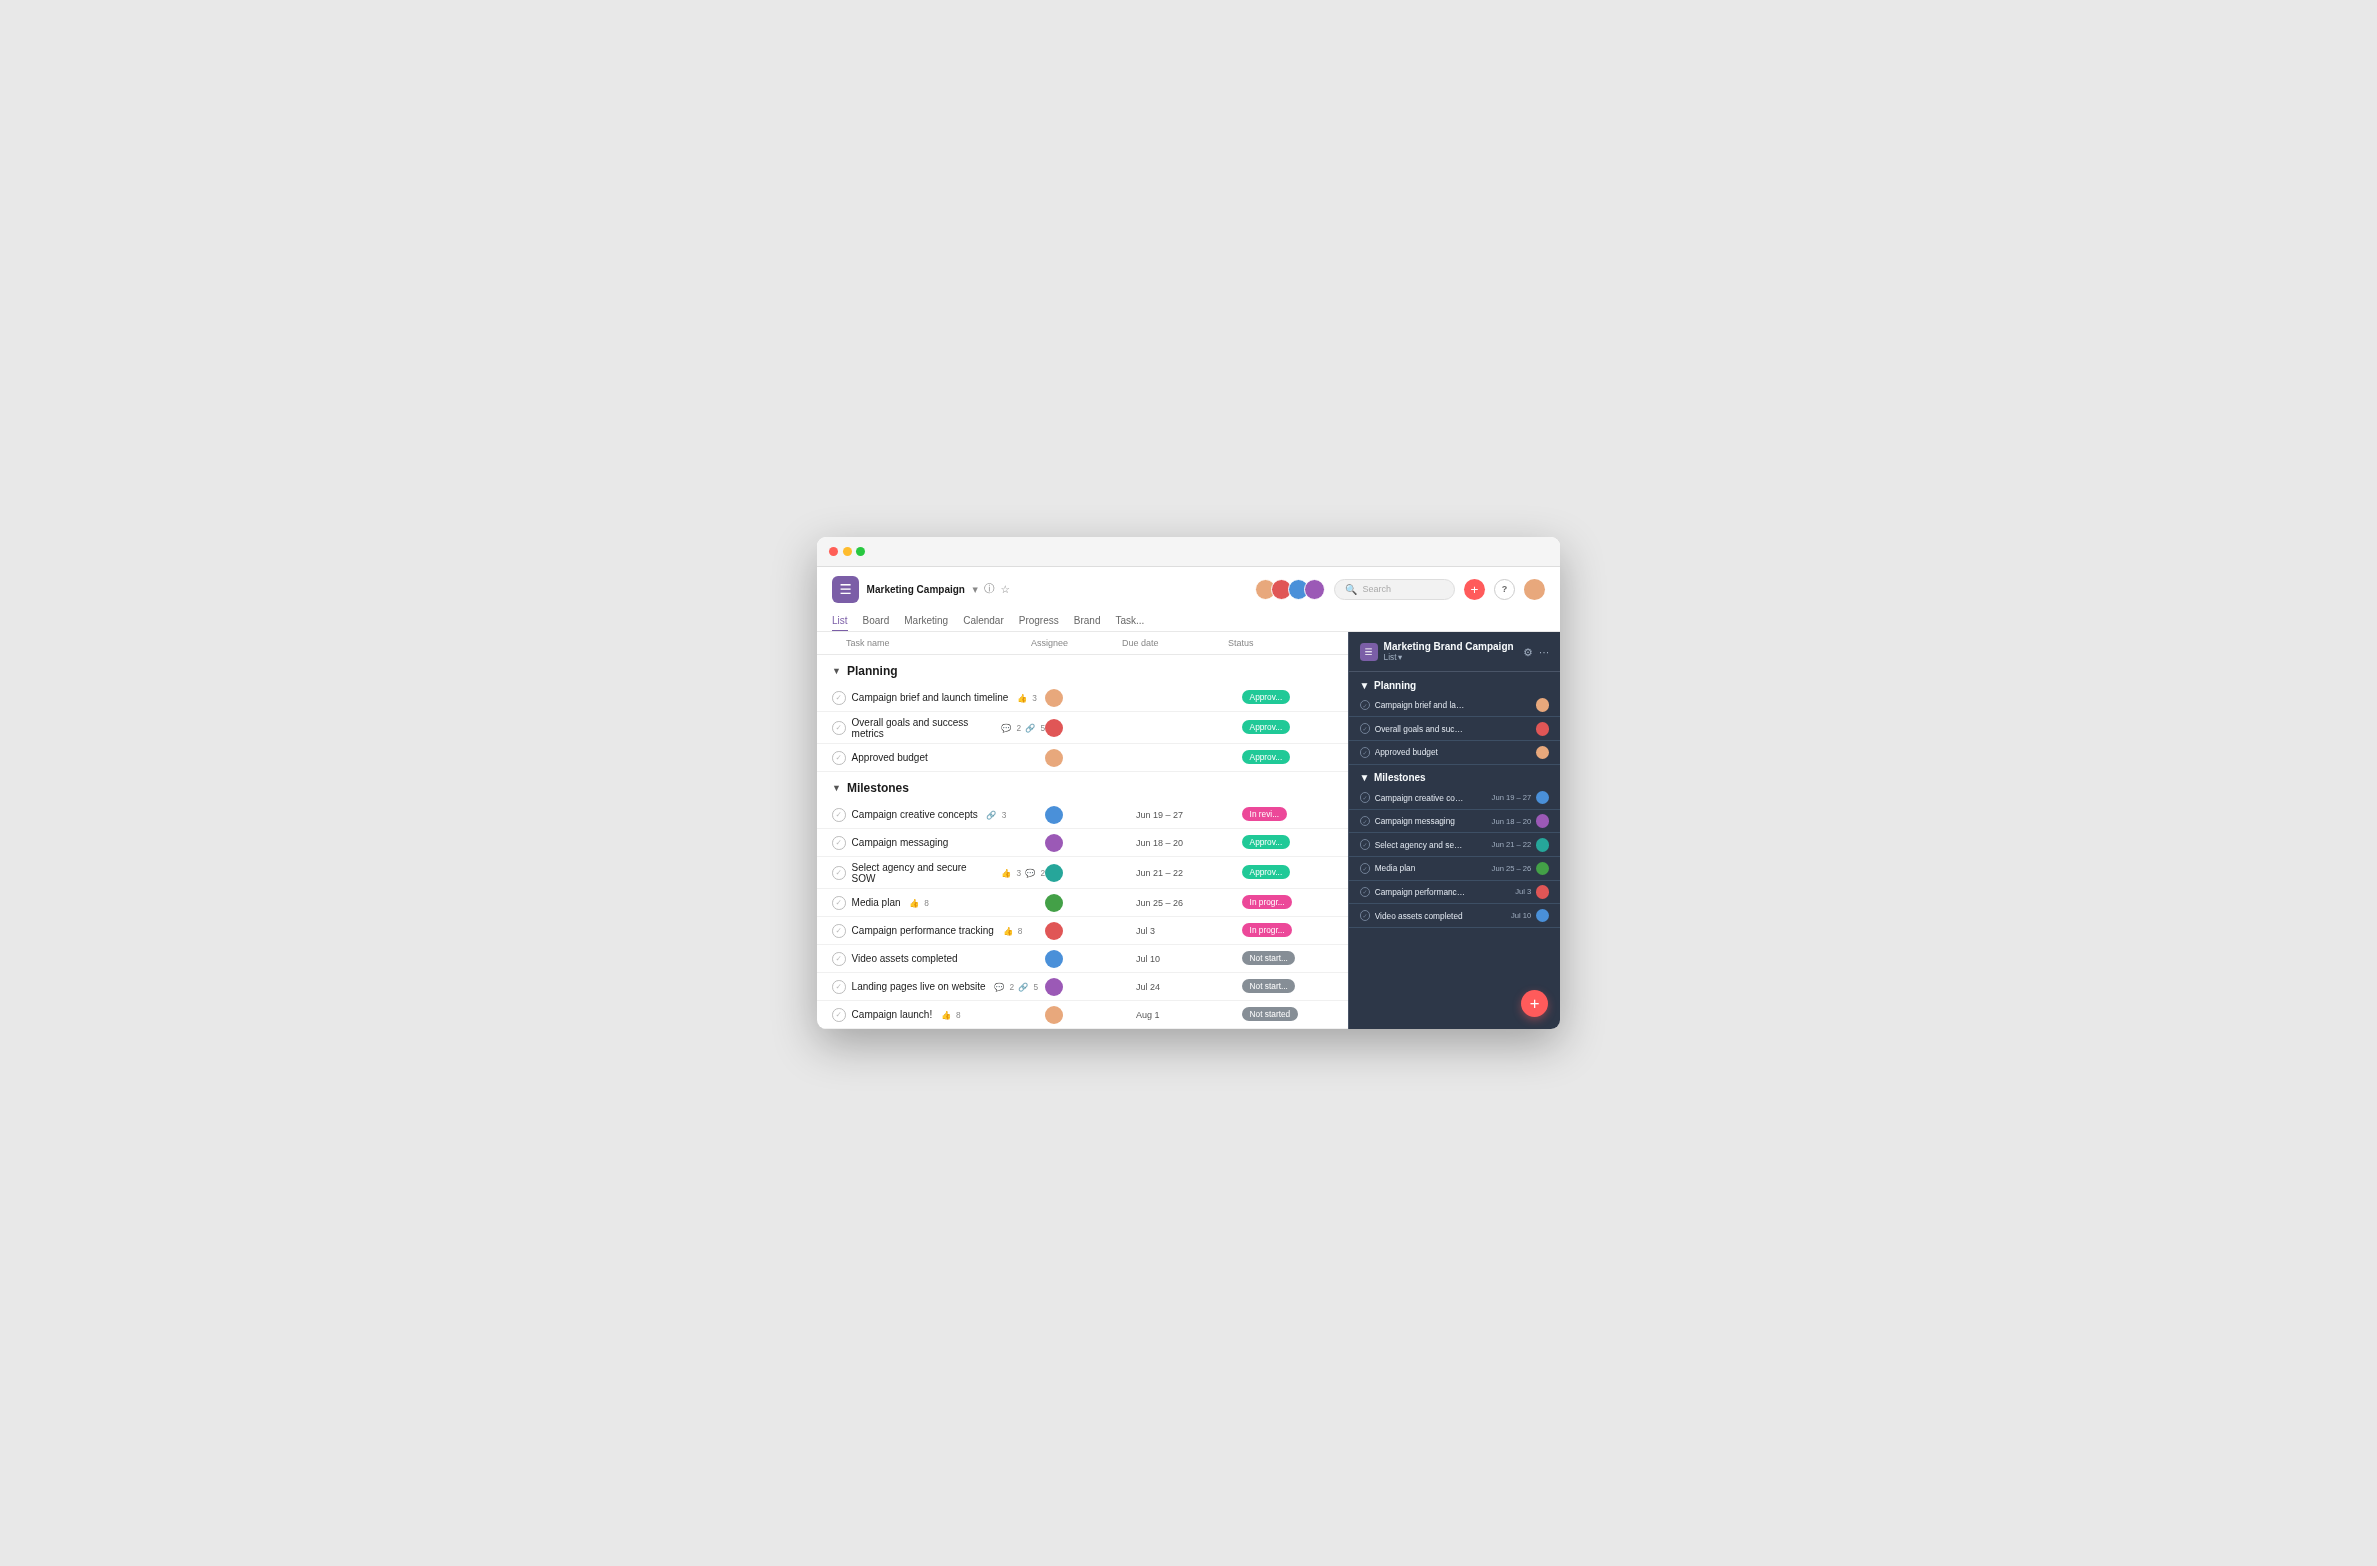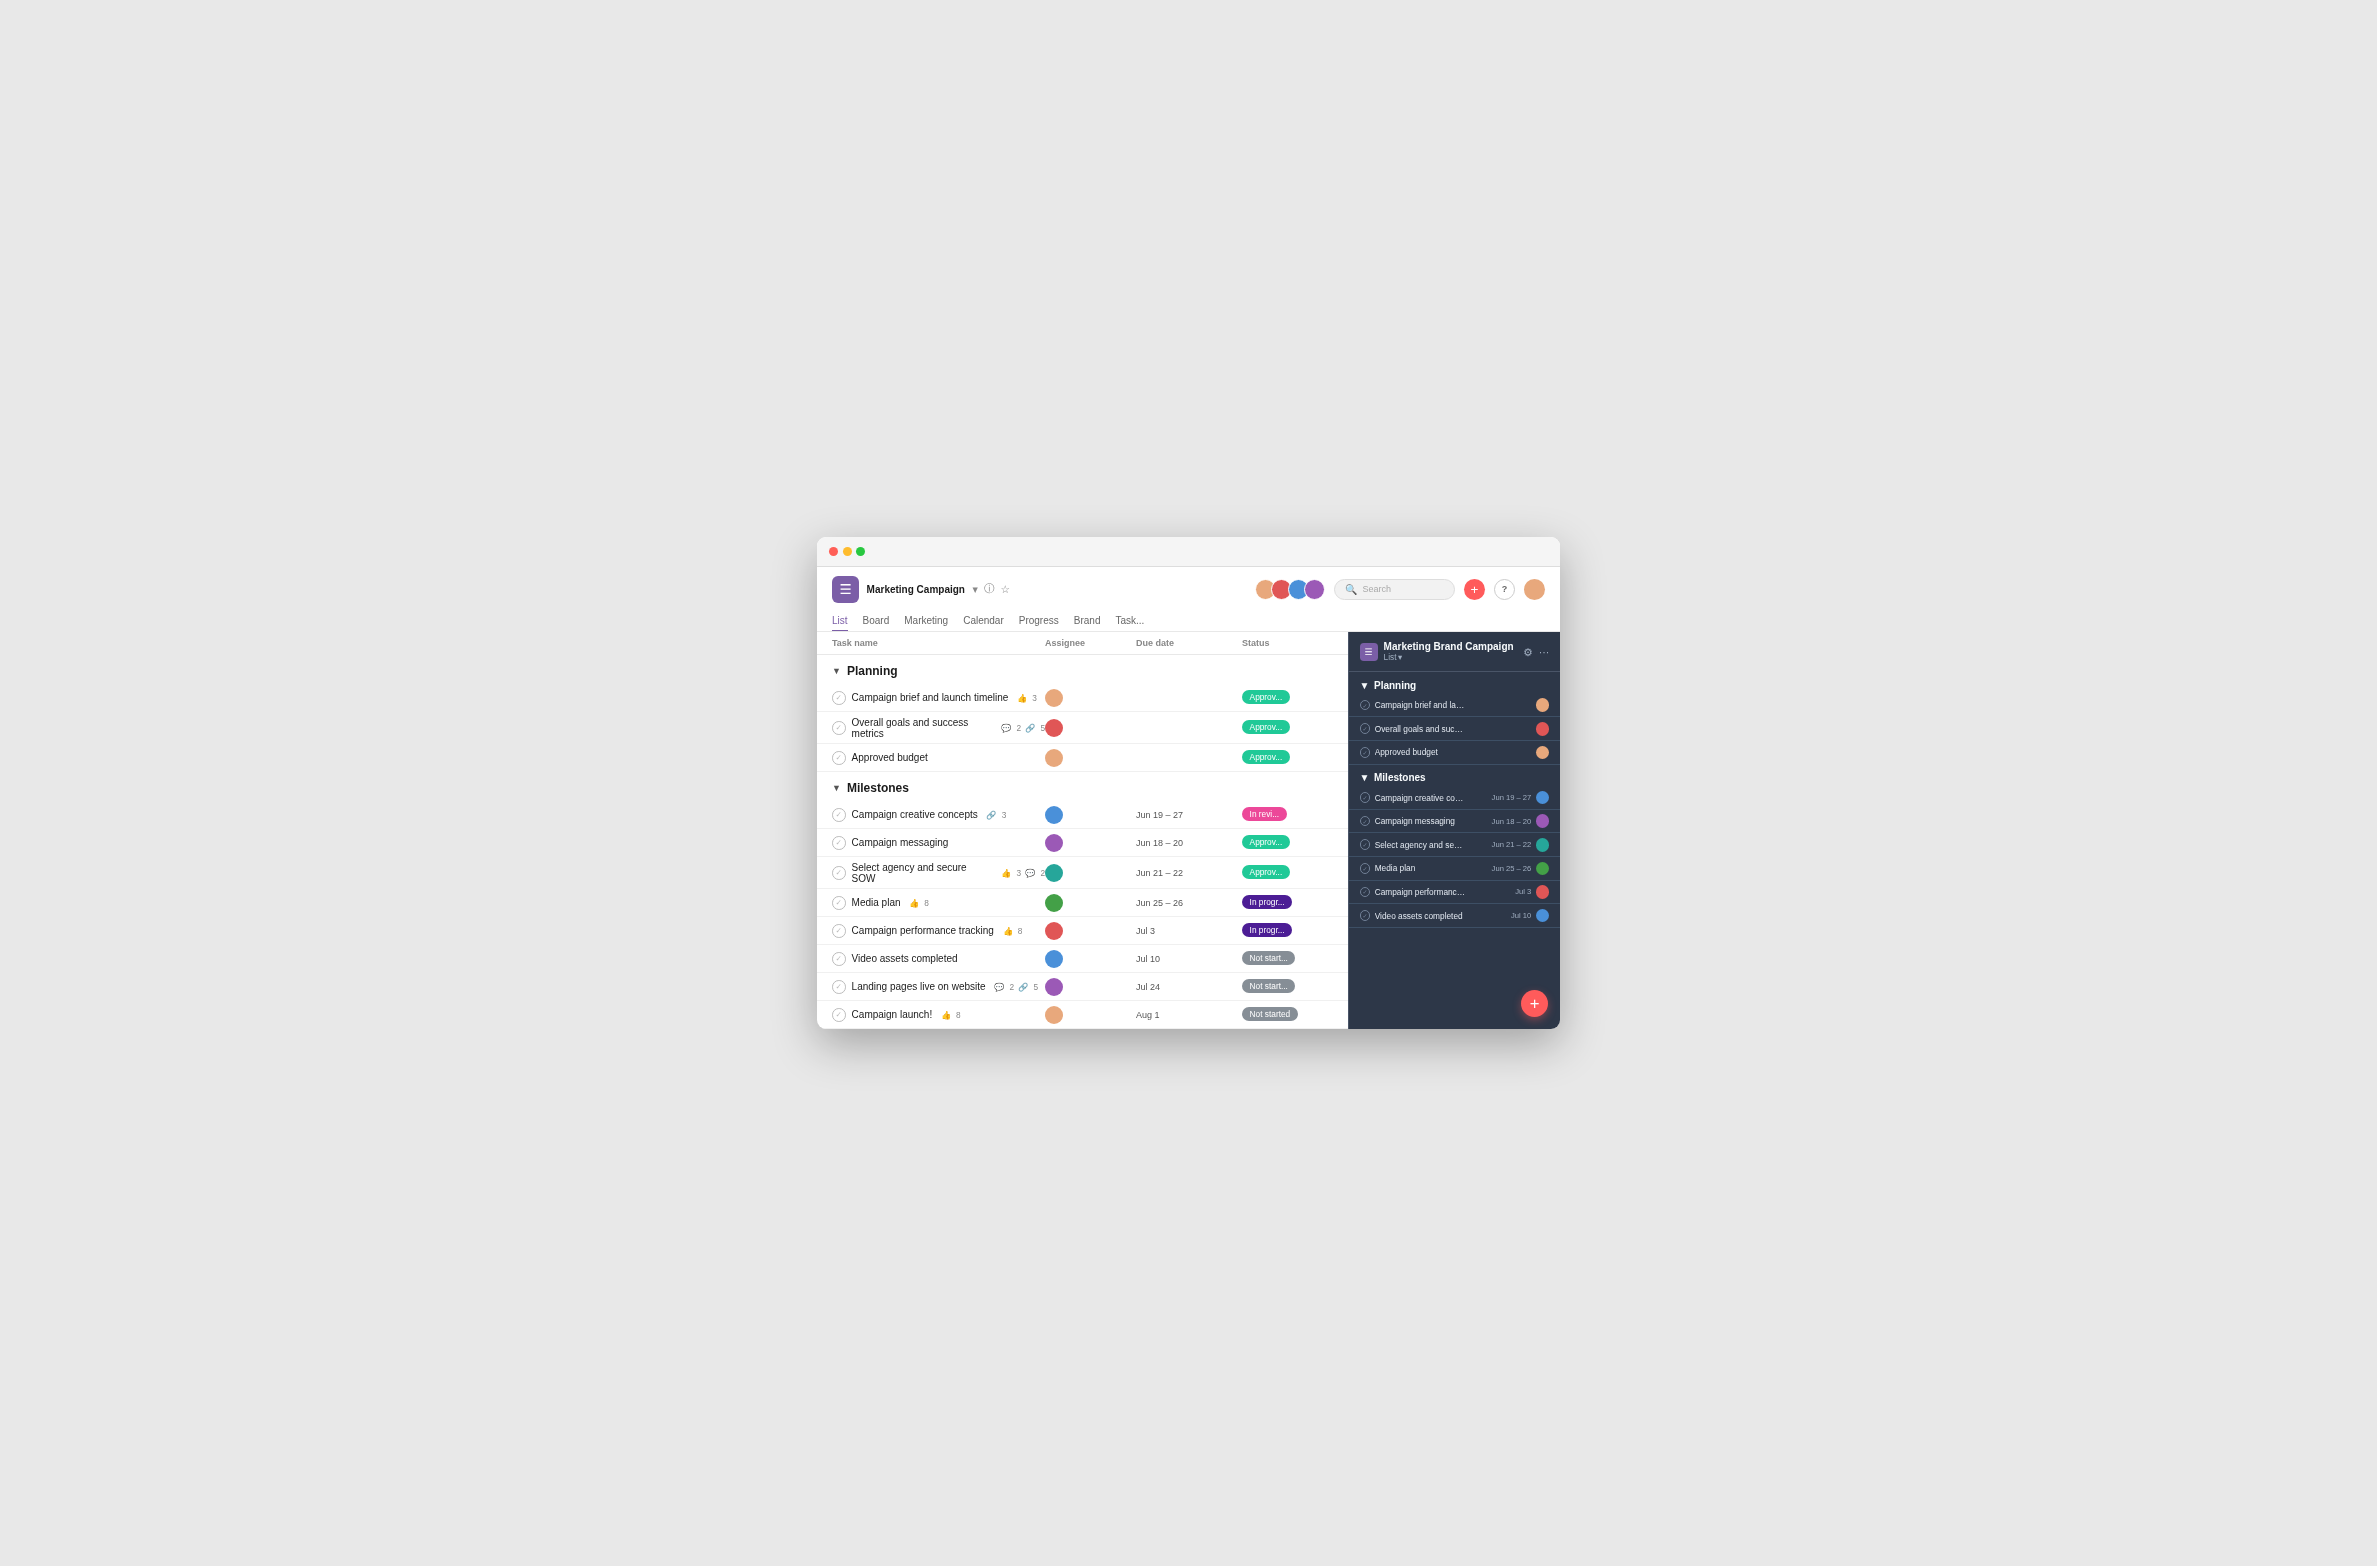--- a/index.html
+++ b/index.html
@@ -161,25 +161,25 @@
       display: flex;
       position: relative;
     }
     .main-table {
       flex: 1;
       min-width: 0;
     }
     .table-header {
       display: grid;
       grid-template-columns: 1fr 91px 106px 91px;
-      padding: 6px 15px;
+      padding: 6px 29px;
       border-bottom: 0.8px solid #e8e8e8;
       font-size: 9px;
       color: #888;
-      font-weight: 700;
+      font-weight: 400;
     }
     .section-header {
       display: flex;
       align-items: center;
       gap: 6px;
       padding: 9px 15px 6px;
       font-size: 12px;
       font-weight: 700;
       color: #1a1a1a;
     }
@@ -242,21 +242,21 @@
       font-size: 8.3px;
       font-weight: 500;
       color: white;
       max-width: 76px;
       overflow: hidden;
       text-overflow: ellipsis;
       white-space: nowrap;
     }
     .status-approved { background: #20c997; }
     .status-inreview { background: #ec4899; }
-    .status-inprogress { background: #4c1d95; }
+    .status-inprogress { background: #ec4899; }
     .status-notstarted { background: #868e96; }
 
     
     .sidebar-panel {
       width: 212px;
       background: #2d3748;
       border-left: 0.8px solid #4a5568;
       color: #e2e8f0;
       flex-shrink: 0;
       position: relative;

